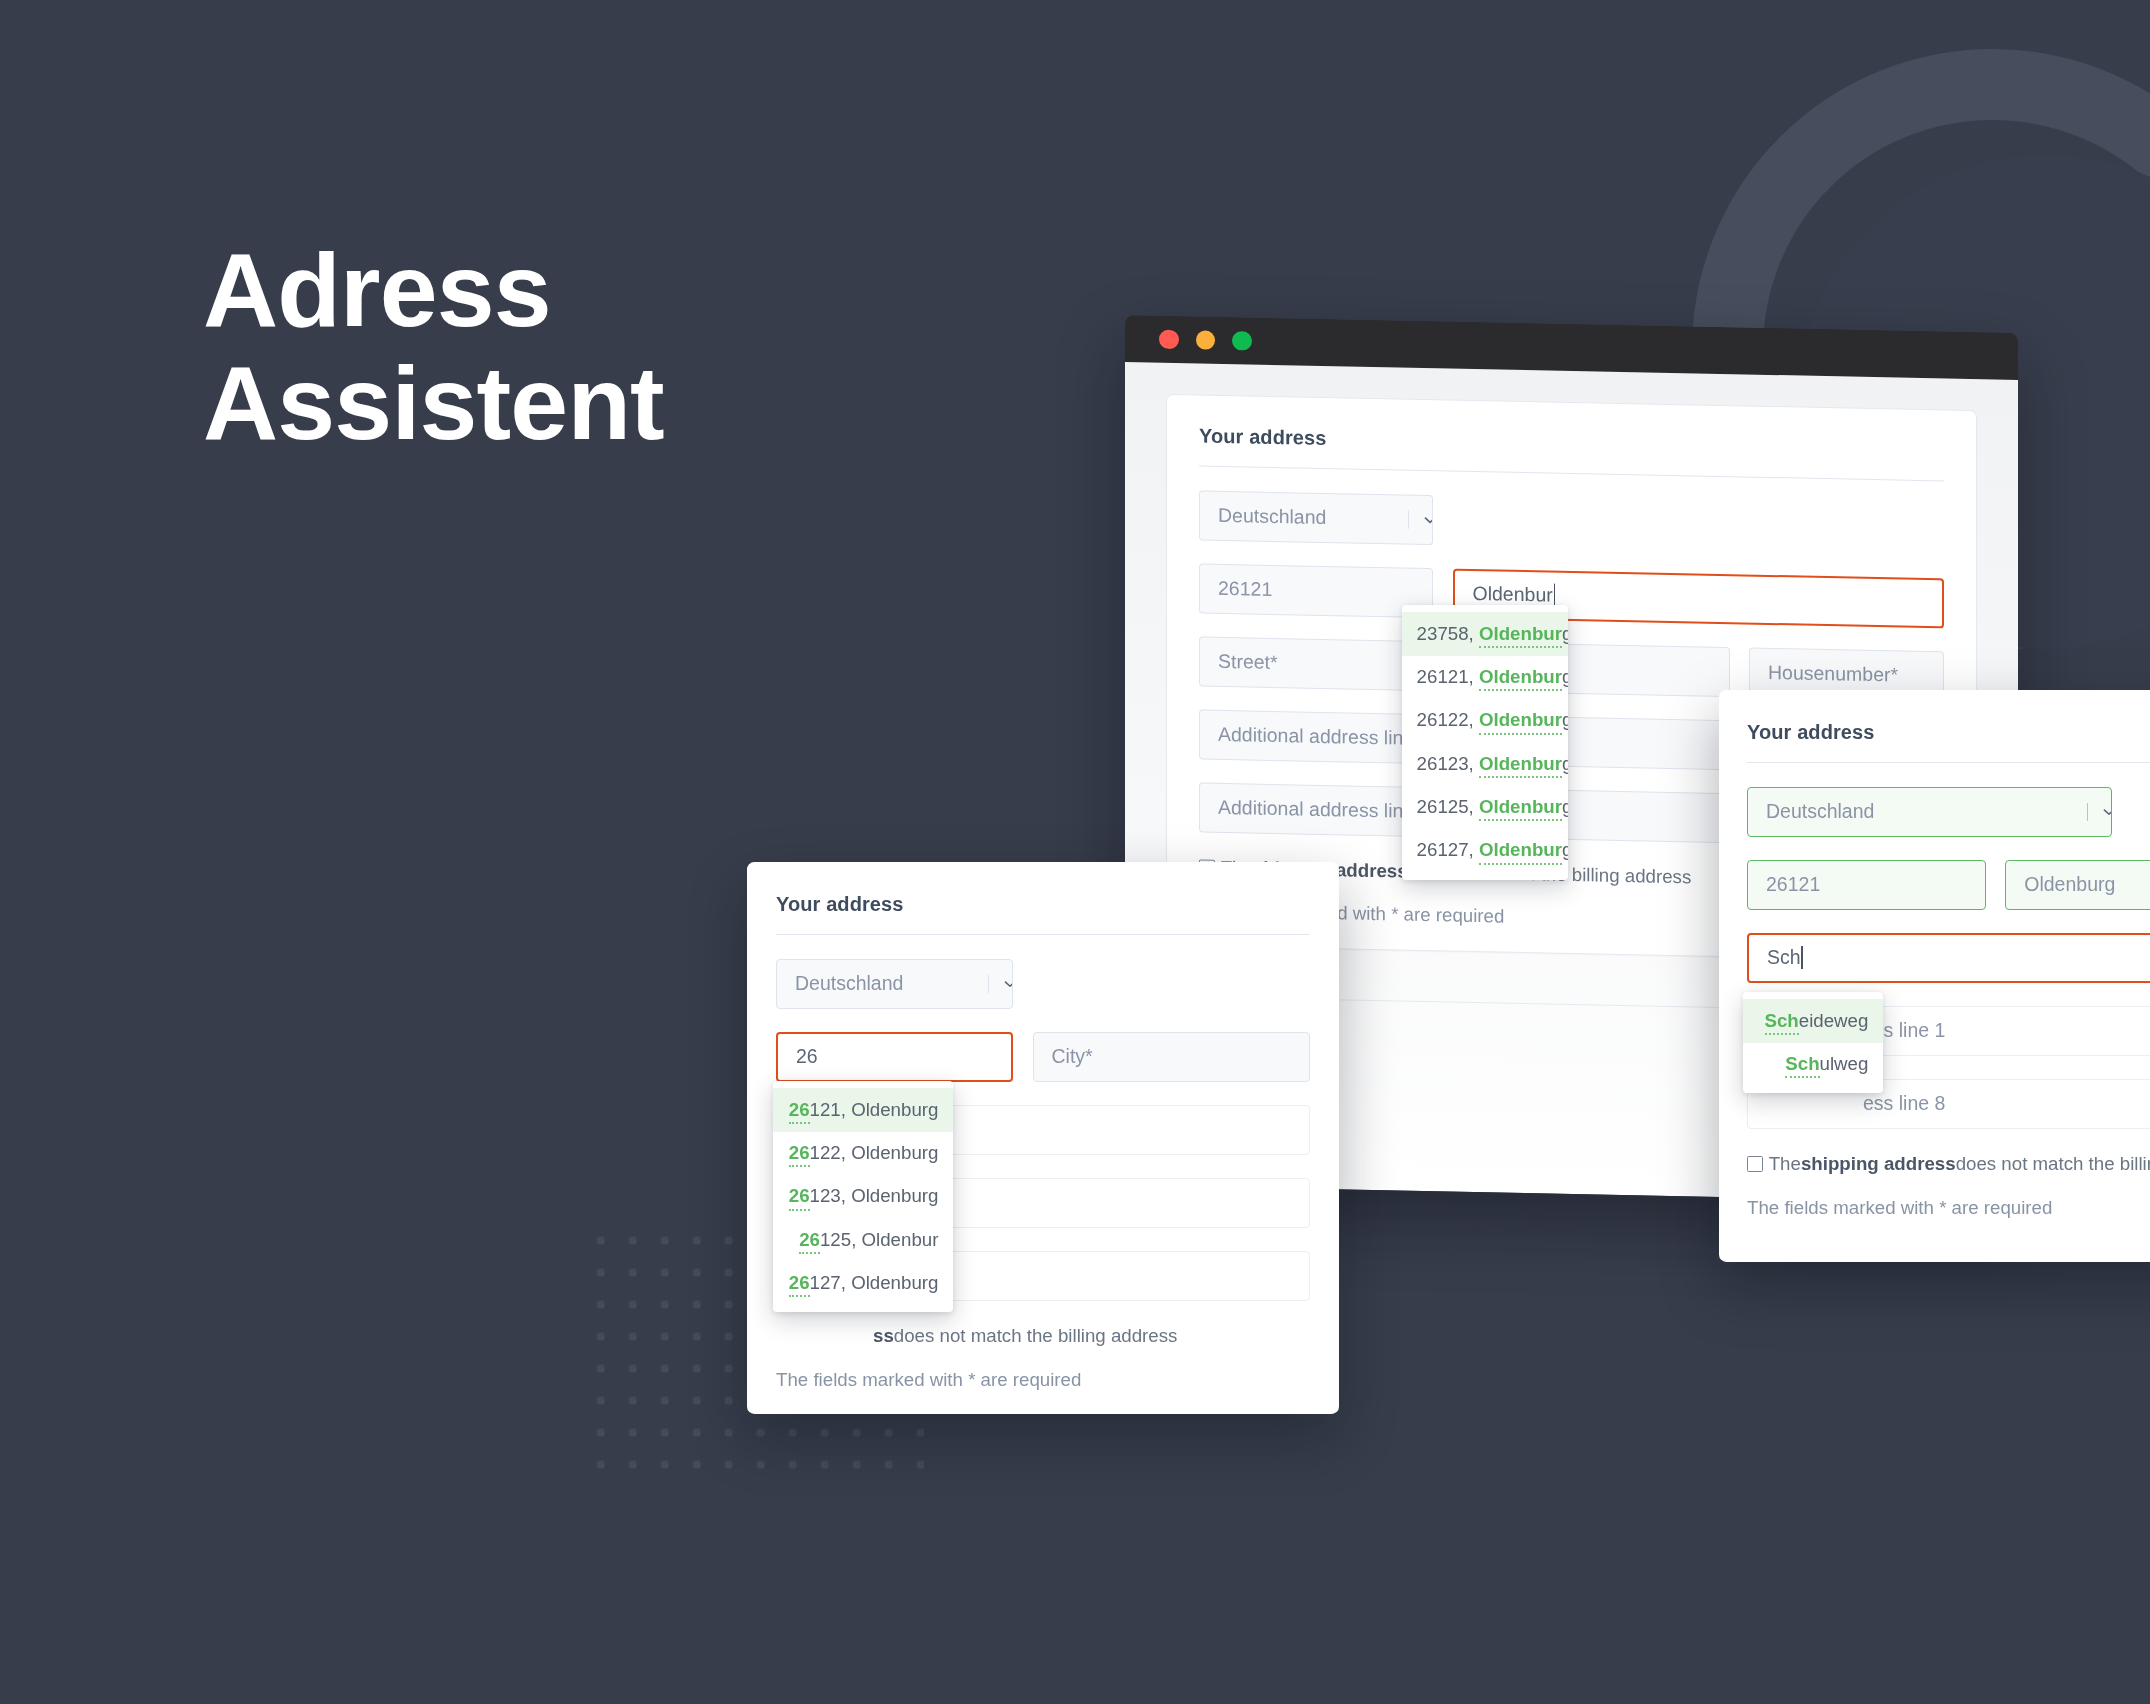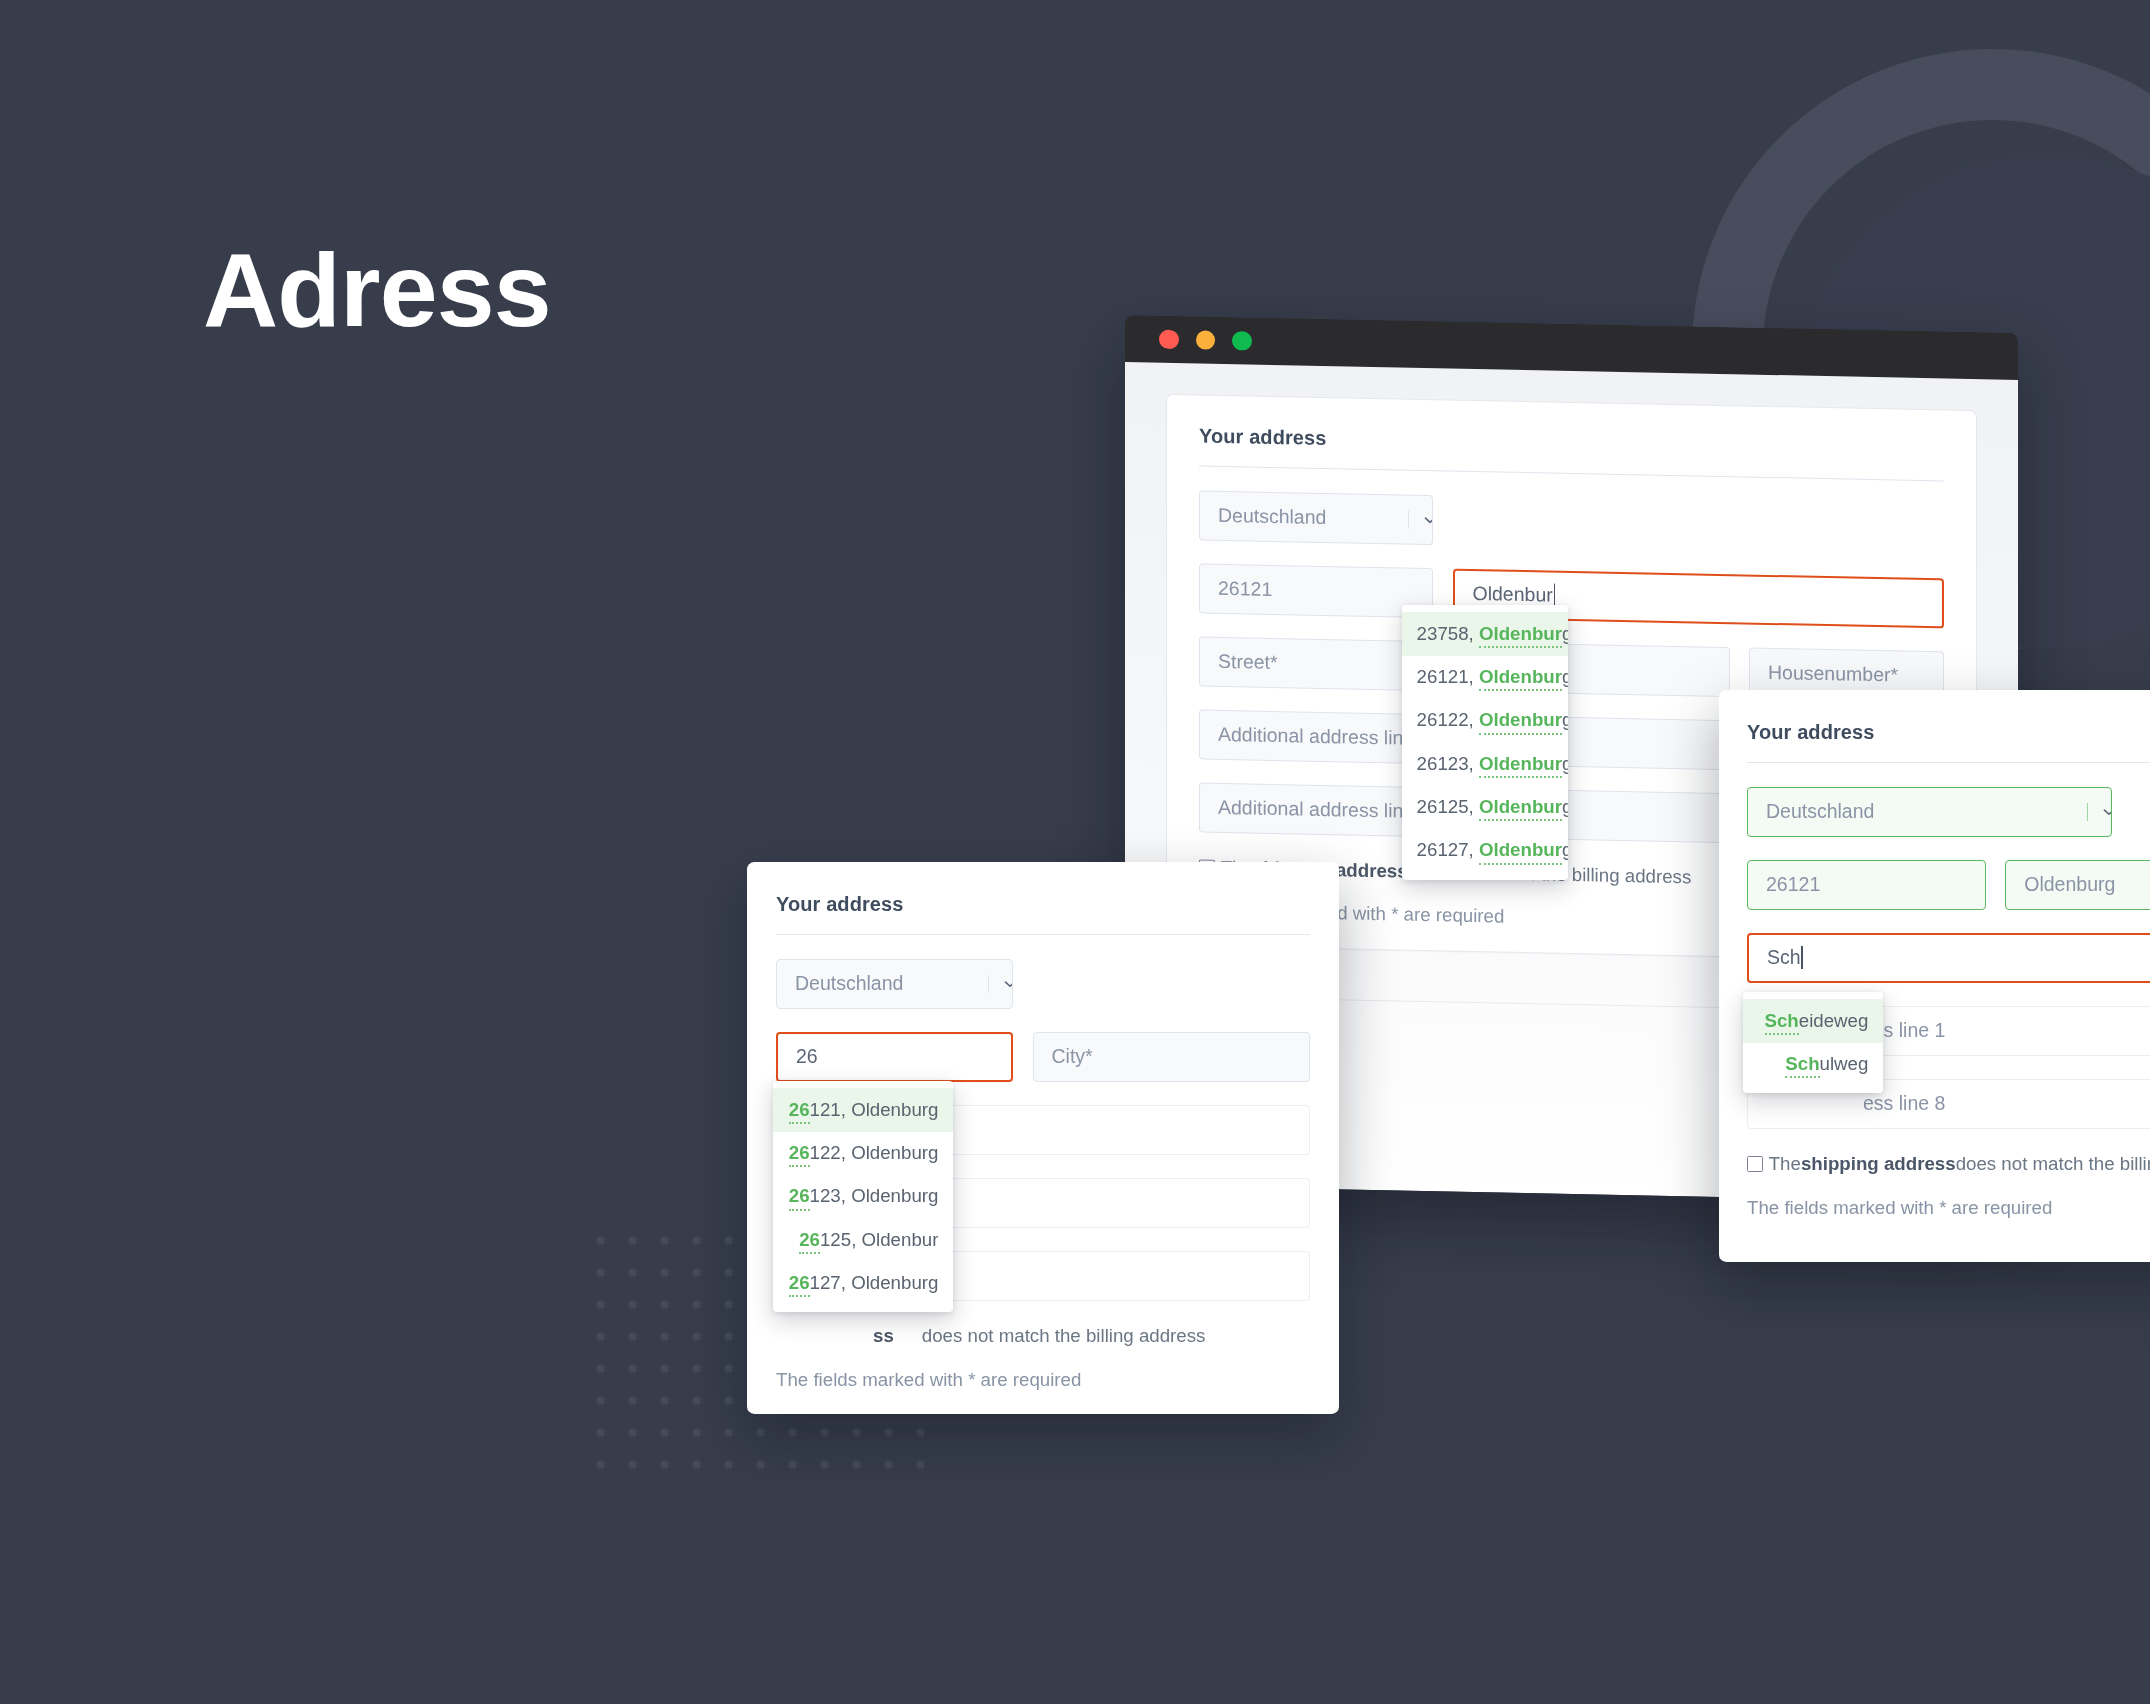--- a/index.html
+++ b/index.html
@@ -172,20 +172,21 @@
 </style>
 </head>
 <body>
 
 <div id="bg-ring"></div>
 <div id="bg-ring-inner"></div>
 <div id="bg-dots"></div>
 
 <div id="headline">
   <span class="ln">Adress</span>
+  <span class="ln">Assistent</span>
 </div>
 
 <div id="browser">
 
   <div id="browser-chrome">
     <span class="dot red"></span>
     <span class="dot yellow"></span>
     <span class="dot green"></span>
   </div>
 
@@ -307,21 +308,21 @@
     <div class="fld flat" style="flex:1;border-color:#edeef4;">
       <span style="margin-left:97px;">ne 1</span>
     </div>
   </div>
   <div class="row">
     <div class="fld flat" style="flex:1;border-color:#edeef4;">
       <span style="margin-left:97px;">ne 2</span>
     </div>
   </div>
 
-  <div class="chk-line" style="margin-top:24px;margin-left:97px;gap:28px;">
+  <div class="chk-line" style="margin-top:24px;margin-left:97px;">
     <b>ss</b>
       <span> does not match the billing address</span>
   </div>
 
   <div class="req-line" style="margin-top:22px;">The fields marked with * are required</div>
 </div>
 
 <div class="sugg" id="sugg-zip" style="left:773px; top:1081px; width:180px;">
   <div class="sugg-item sel-row">
     <span class="hl">26</span><span class="hl-plain">121, Oldenburg</span>

